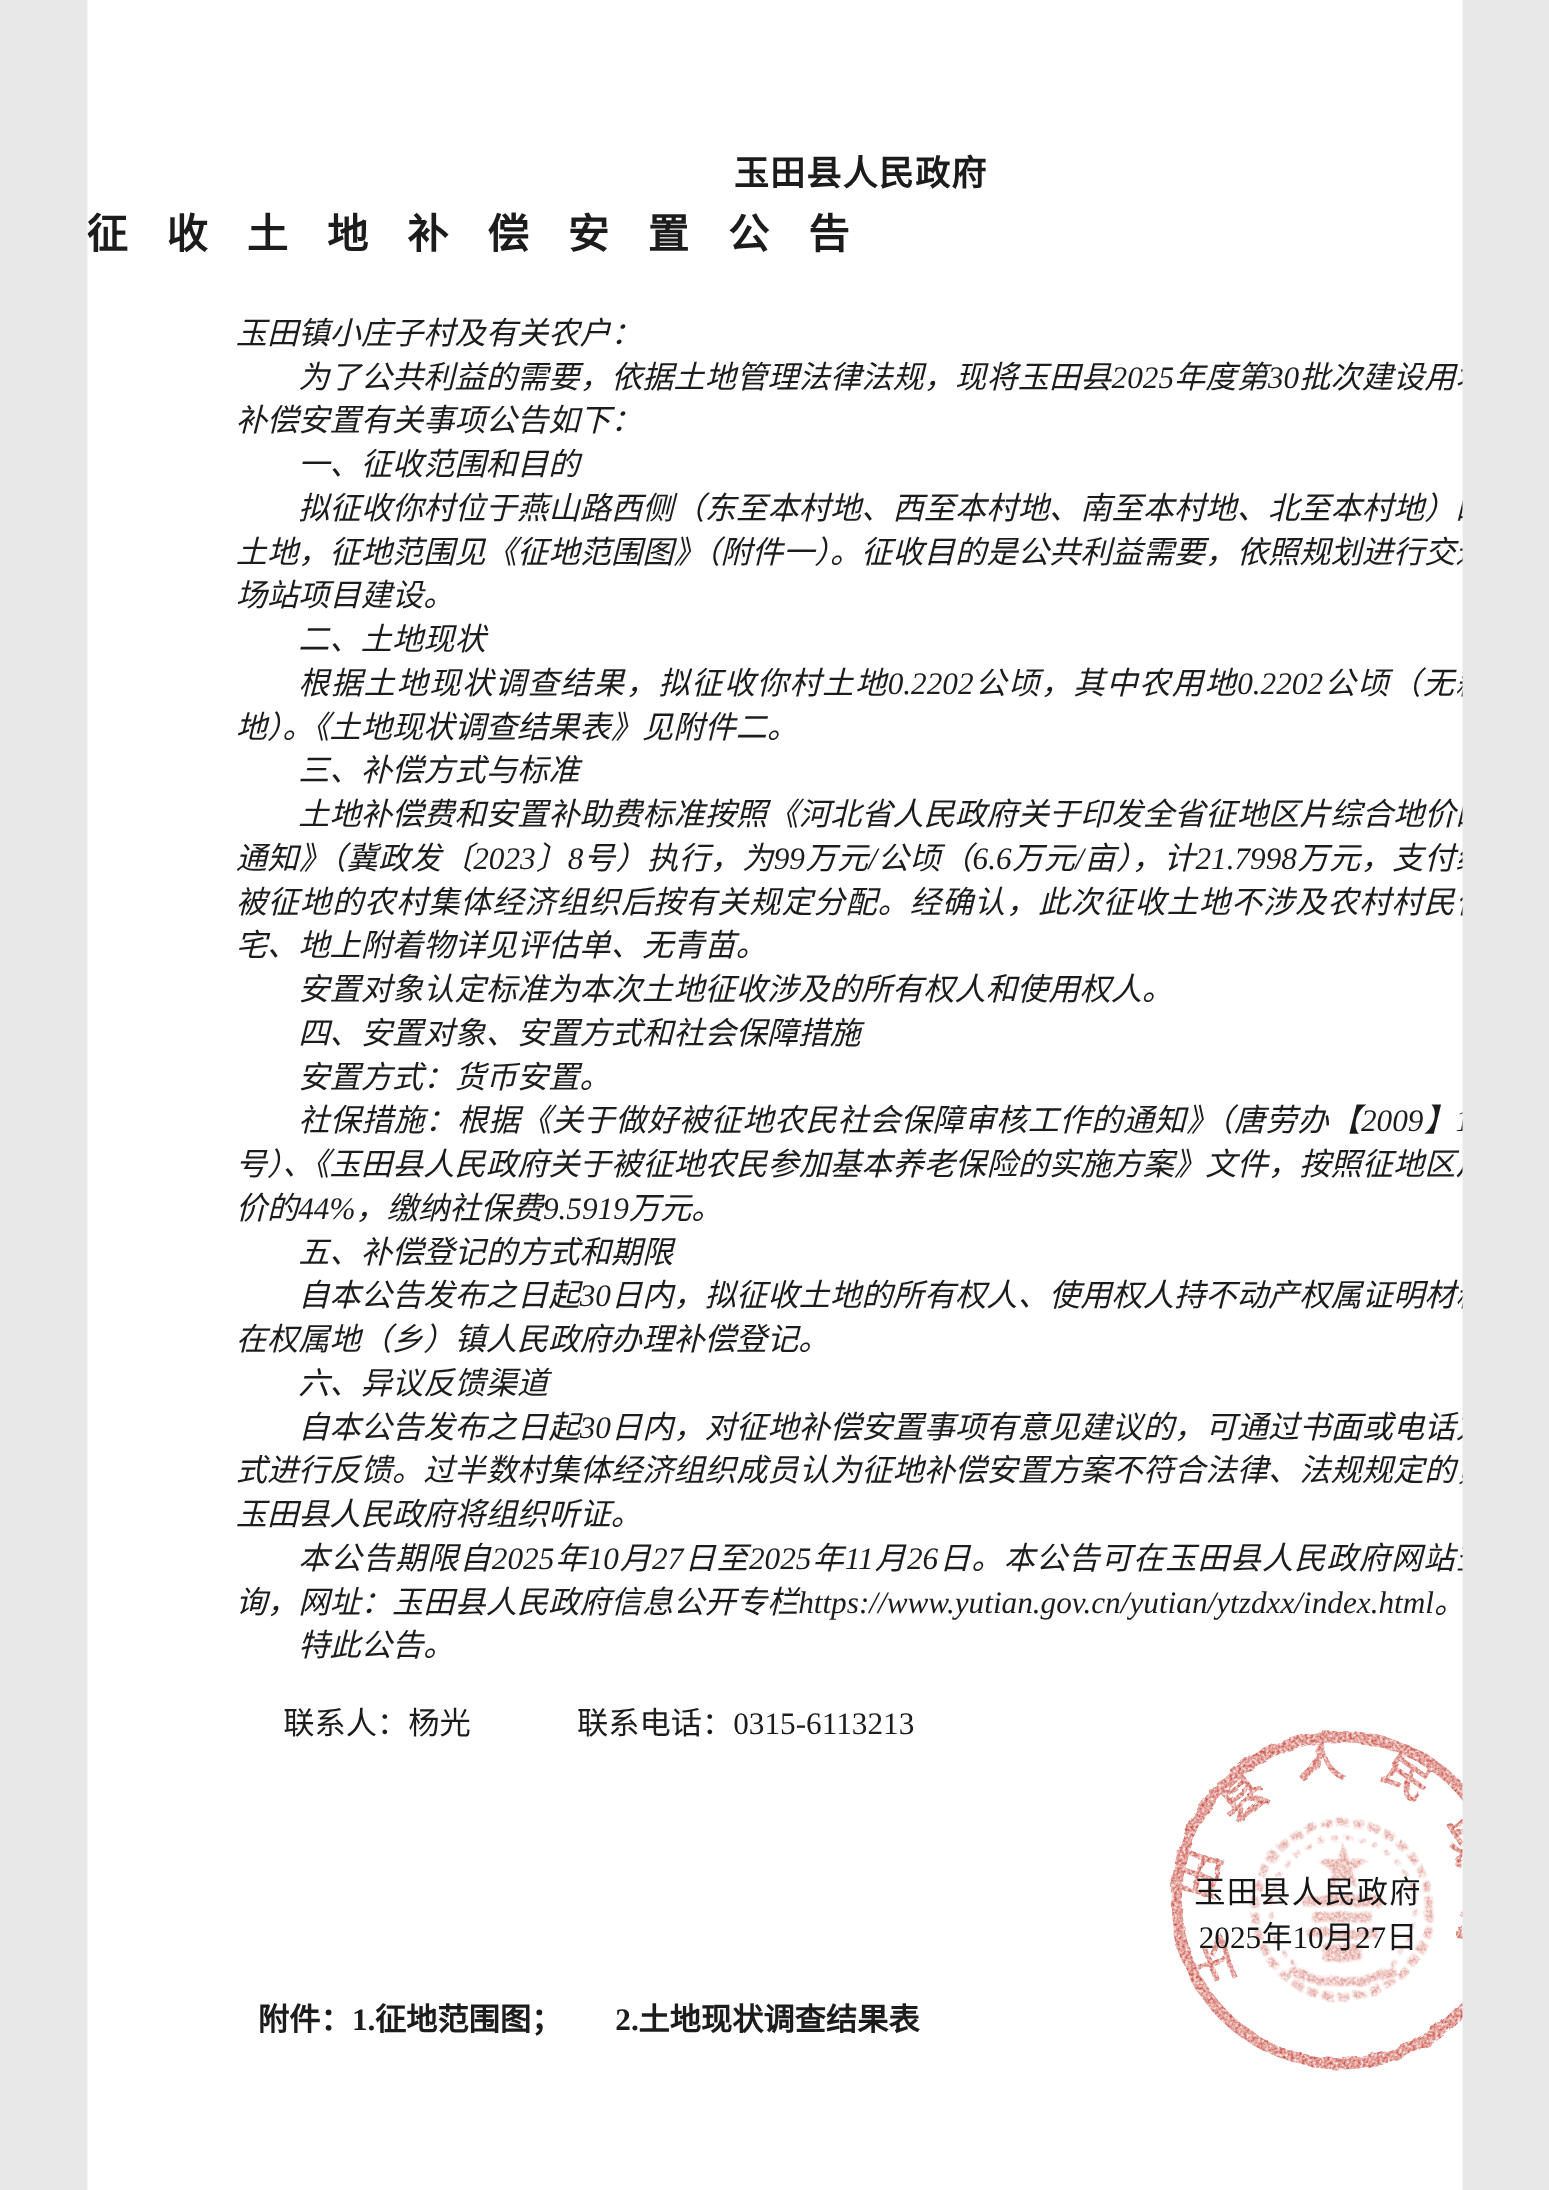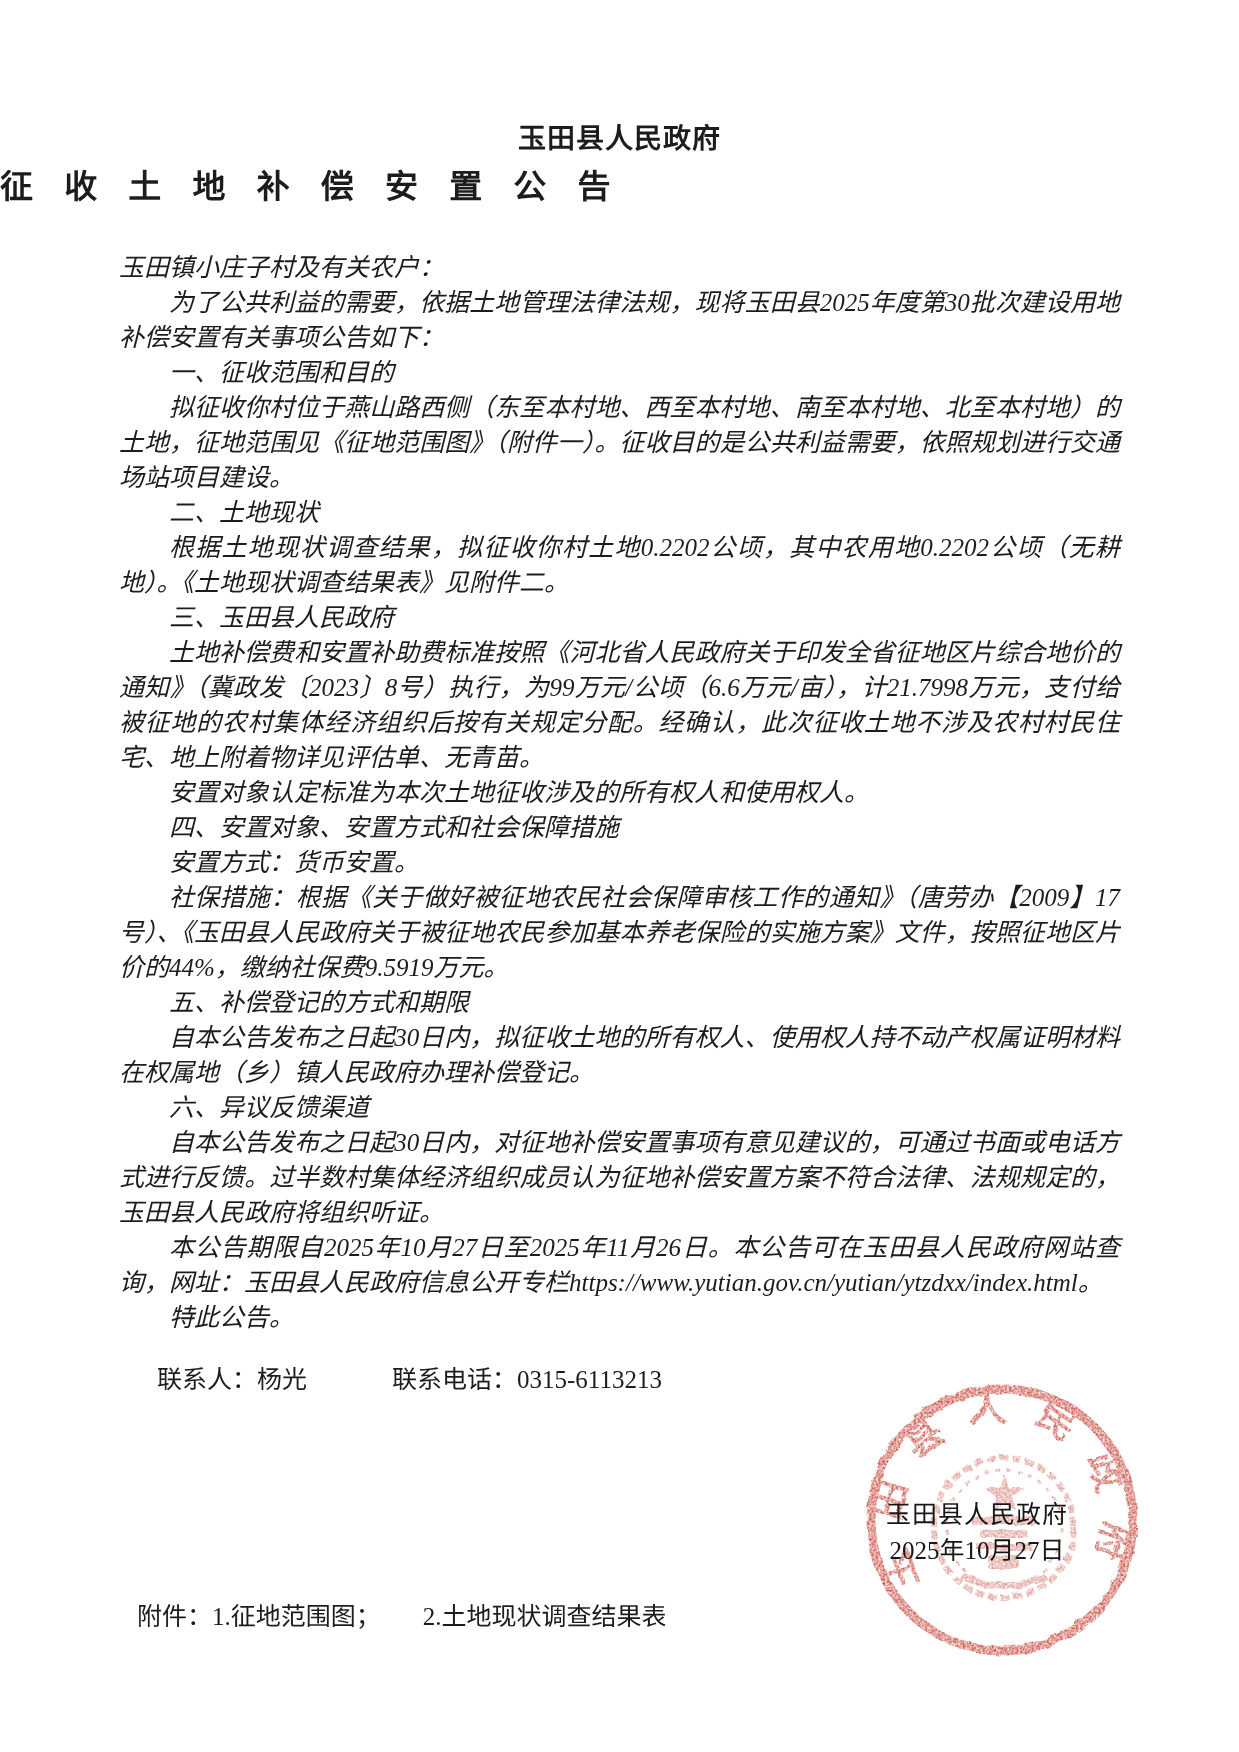--- a/index.html
+++ b/index.html
@@ -1,18 +1,18 @@
 <!DOCTYPE html>
 <html lang="zh-CN"><head>
 <meta charset="utf-8">
 <style>
   html,body{margin:0;padding:0;background:#e8e8e8;}
   .page{
     position:relative;
-    width:1239px;height:1752px;
+    width:1100px;height:1752px;
     margin:0 auto;
     background:#ffffff;
     overflow:hidden;
     font-family:"Liberation Serif", serif;
     color:#1c1c1c;
   }
   .doc-title{
     position:absolute;top:122px;left:0;width:1239px;
     text-align:center;
     font-family:"Liberation Sans", sans-serif;
@@ -35,21 +35,21 @@
   .body-text p{margin:0;padding:0;}
   .body-text p.indent{text-indent:2em;}
   .contact{
     position:absolute;top:1362px;left:119px;width:1001px;
     font-size:25px;line-height:36px;
   }
   .contact .row{padding-left:38px;}
   .contact .phone{margin-left:85px;}
   .attachments{
     position:absolute;top:1600px;left:137px;
-    font-size:25px;line-height:34px;
+    font-size:25px;line-height:34px;font-weight:bold;
   }
   .attachments .item2{margin-left:42px;}
   .seal{
     position:absolute;left:852px;top:1370px;width:300px;height:300px;
   }
   .signature{
     position:absolute;left:852px;top:1497px;width:250px;
     text-align:center;
     font-size:25px;line-height:36px;
     color:#161616;
@@ -64,21 +64,21 @@
   <div class="doc-title">玉田县人民政府</div>
   <div class="doc-subtitle">征 收 土 地 补 偿 安 置 公 告</div>
 
   <div class="body-text">
     <p>玉田镇小庄子村及有关农户：</p>
     <p class="indent">为了公共利益的需要，依据土地管理法律法规，现将玉田县2025年度第30批次建设用地补偿安置有关事项公告如下：</p>
     <p class="indent">一、征收范围和目的</p>
     <p class="indent">拟征收你村位于燕山路西侧（东至本村地、西至本村地、南至本村地、北至本村地）的土地，征地范围见《征地范围图》（附件一）。征收目的是公共利益需要，依照规划进行交通场站项目建设。</p>
     <p class="indent">二、土地现状</p>
     <p class="indent">根据土地现状调查结果，拟征收你村土地0.2202公顷，其中农用地0.2202公顷（无耕地）。《土地现状调查结果表》见附件二。</p>
-    <p class="indent">三、玉田县人民政府</p>
+    <p class="indent">三、补偿方式与标准</p>
     <p class="indent">土地补偿费和安置补助费标准按照《河北省人民政府关于印发全省征地区片综合地价的通知》（冀政发〔2023〕8号）执行，为99万元/公顷（6.6万元/亩），计21.7998万元，支付给被征地的农村集体经济组织后按有关规定分配。经确认，此次征收土地不涉及农村村民住宅、地上附着物详见评估单、无青苗。</p>
     <p class="indent">安置对象认定标准为本次土地征收涉及的所有权人和使用权人。</p>
     <p class="indent">四、安置对象、安置方式和社会保障措施</p>
     <p class="indent">安置方式：货币安置。</p>
     <p class="indent">社保措施：根据《关于做好被征地农民社会保障审核工作的通知》（唐劳办【2009】17号）、《玉田县人民政府关于被征地农民参加基本养老保险的实施方案》文件，按照征地区片价的44%，缴纳社保费9.5919万元。</p>
     <p class="indent">五、补偿登记的方式和期限</p>
     <p class="indent">自本公告发布之日起30日内，拟征收土地的所有权人、使用权人持不动产权属证明材料在权属地（乡）镇人民政府办理补偿登记。</p>
     <p class="indent">六、异议反馈渠道</p>
     <p class="indent">自本公告发布之日起30日内，对征地补偿安置事项有意见建议的，可通过书面或电话方式进行反馈。过半数村集体经济组织成员认为征地补偿安置方案不符合法律、法规规定的，玉田县人民政府将组织听证。</p>
     <p class="indent">本公告期限自2025年10月27日至2025年11月26日。本公告可在玉田县人民政府网站查询，网址：玉田县人民政府信息公开专栏https://www.yutian.gov.cn/yutian/ytzdxx/index.html。</p>

